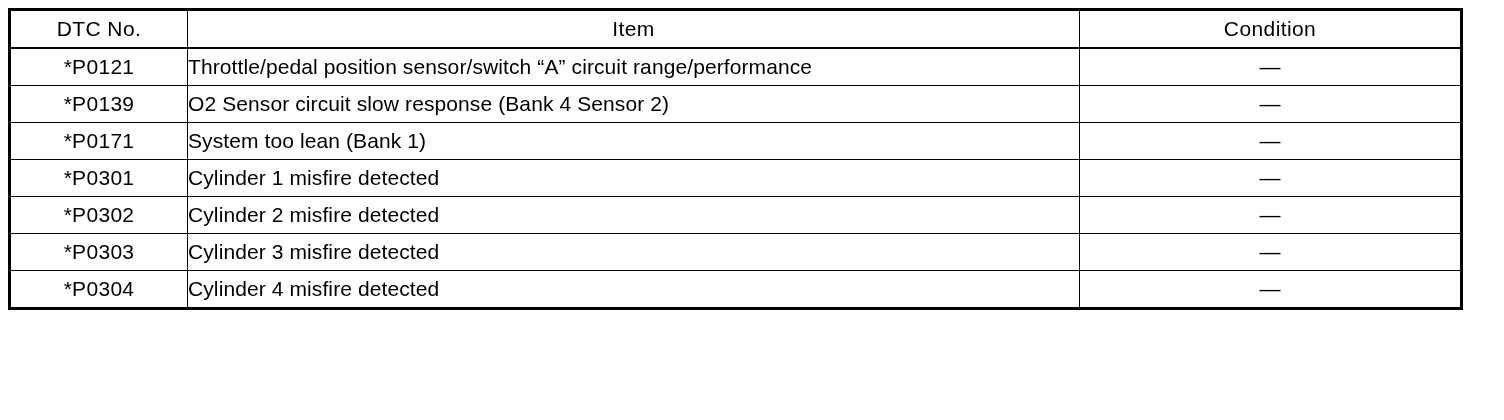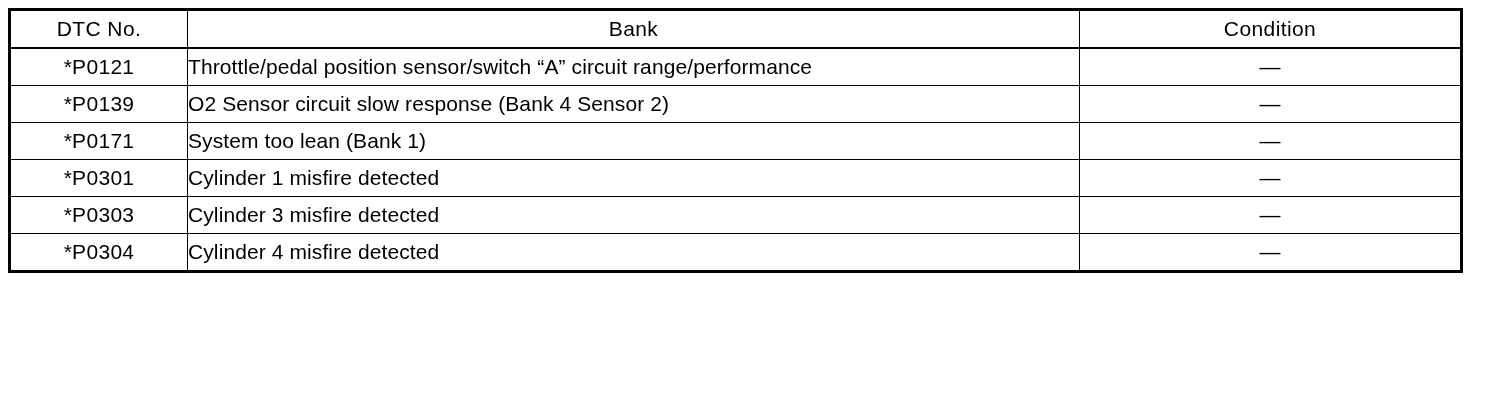--- a/index.html
+++ b/index.html
@@ -90,21 +90,21 @@
 
   <table id="dtc-table">
     <colgroup>
       <col class="col-dtc">
       <col class="col-item">
       <col class="col-condition">
     </colgroup>
     <thead>
       <tr>
         <th class="hdr">DTC No.</th>
-        <th class="hdr">Bank</th>
+        <th class="hdr">Item</th>
         <th class="hdr">Condition</th>
       </tr>
     </thead>
     <tbody id="dtc-body">
 
         <tr>
           <td class="cell-dtc">*P0121</td>
           <td class="cell-item">Throttle/pedal position sensor/switch “A” circuit range/performance</td>
           <td class="cell-condition">—</td>
         </tr>
@@ -117,20 +117,25 @@
           <td class="cell-dtc">*P0171</td>
           <td class="cell-item">System too lean (Bank 1)</td>
           <td class="cell-condition">—</td>
         </tr>
         <tr>
           <td class="cell-dtc">*P0301</td>
           <td class="cell-item">Cylinder 1 misfire detected</td>
           <td class="cell-condition">—</td>
         </tr>
         <tr>
+          <td class="cell-dtc">*P0302</td>
+          <td class="cell-item">Cylinder 2 misfire detected</td>
+          <td class="cell-condition">—</td>
+        </tr>
+        <tr>
           <td class="cell-dtc">*P0303</td>
           <td class="cell-item">Cylinder 3 misfire detected</td>
           <td class="cell-condition">—</td>
         </tr>
         <tr>
           <td class="cell-dtc">*P0304</td>
           <td class="cell-item">Cylinder 4 misfire detected</td>
           <td class="cell-condition">—</td>
         </tr>
       </tbody>

